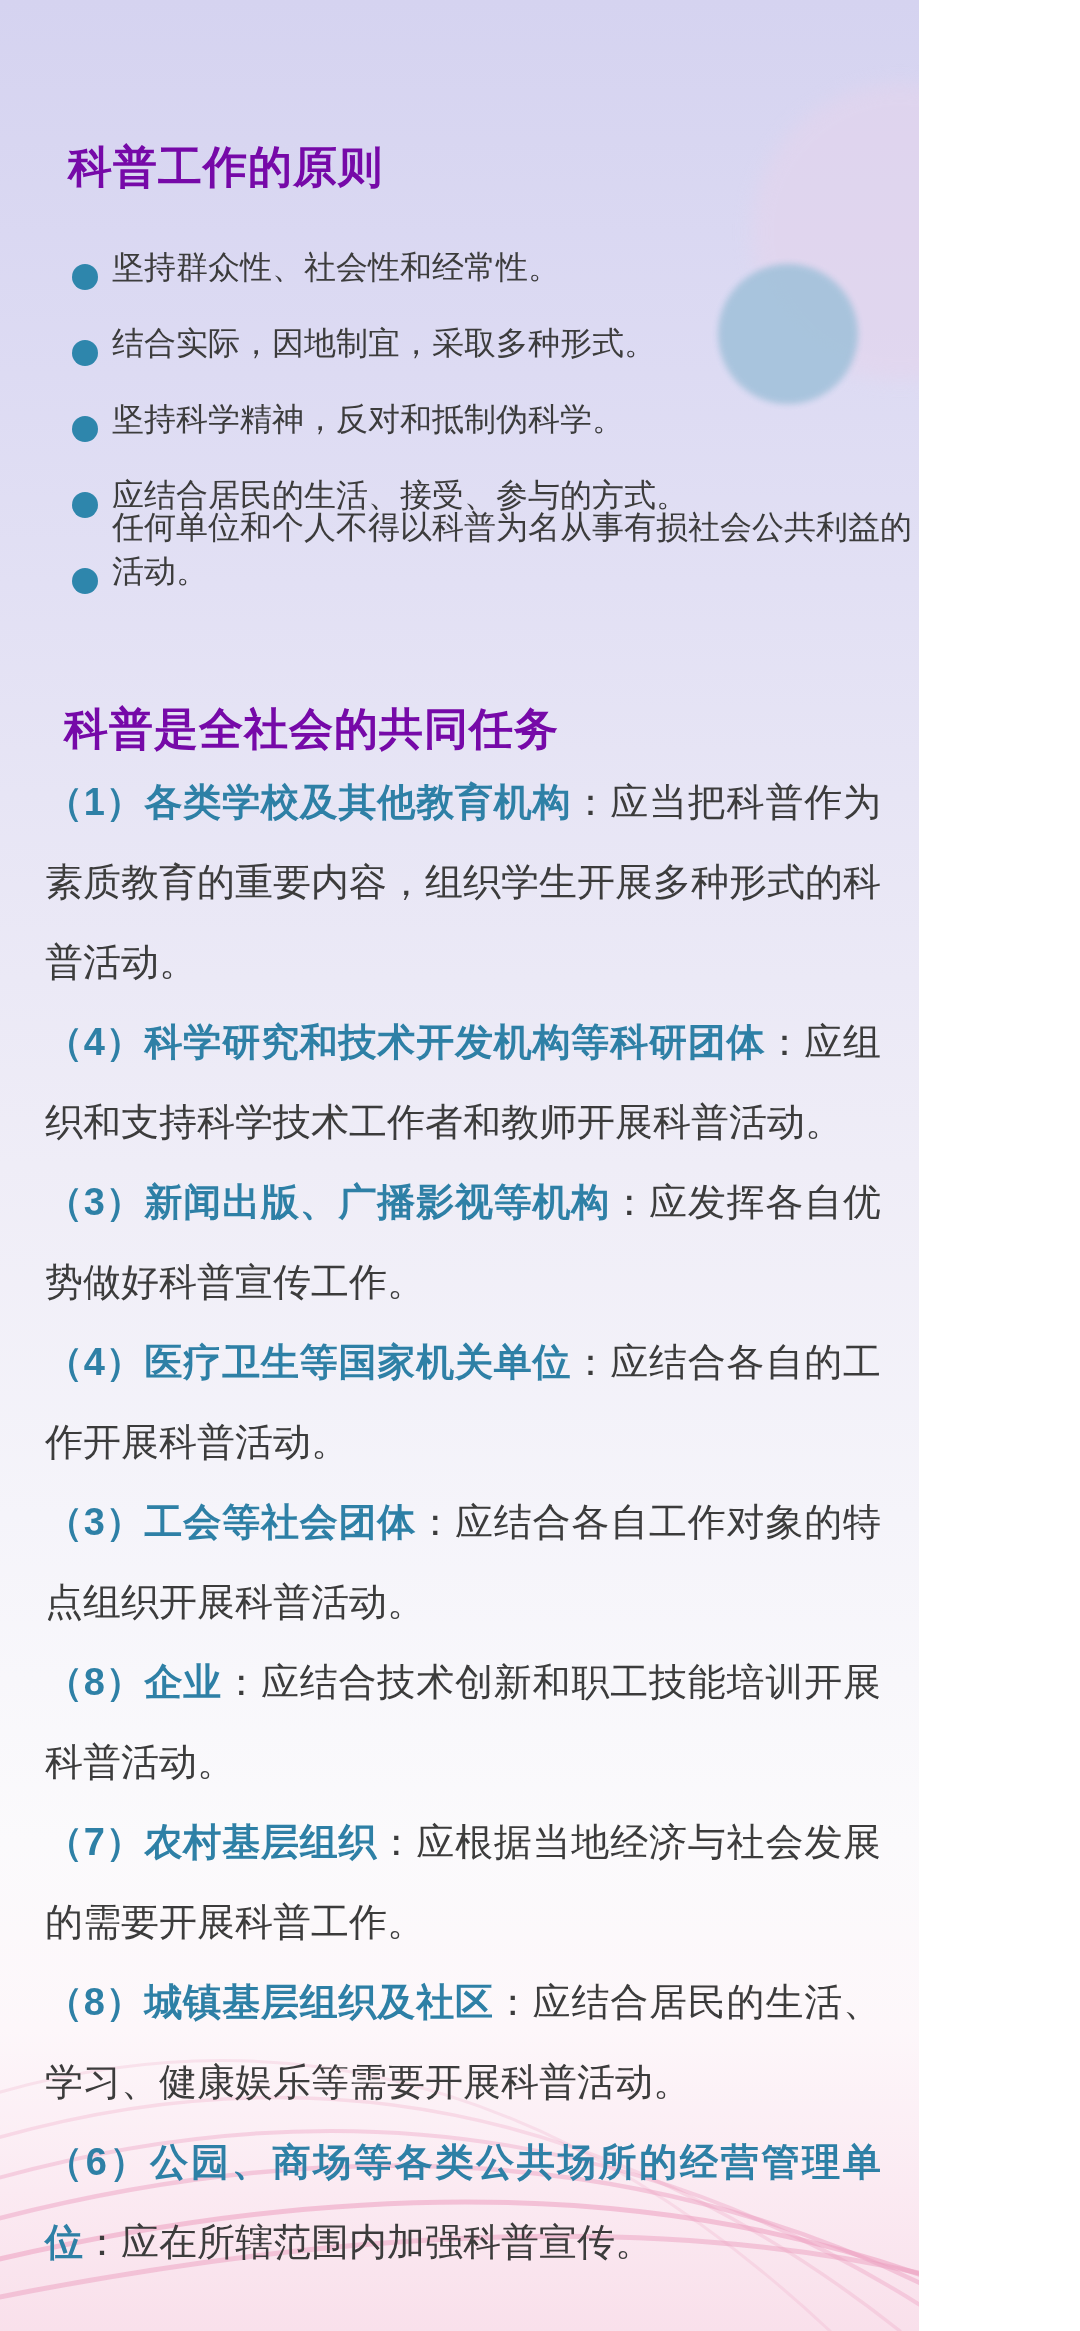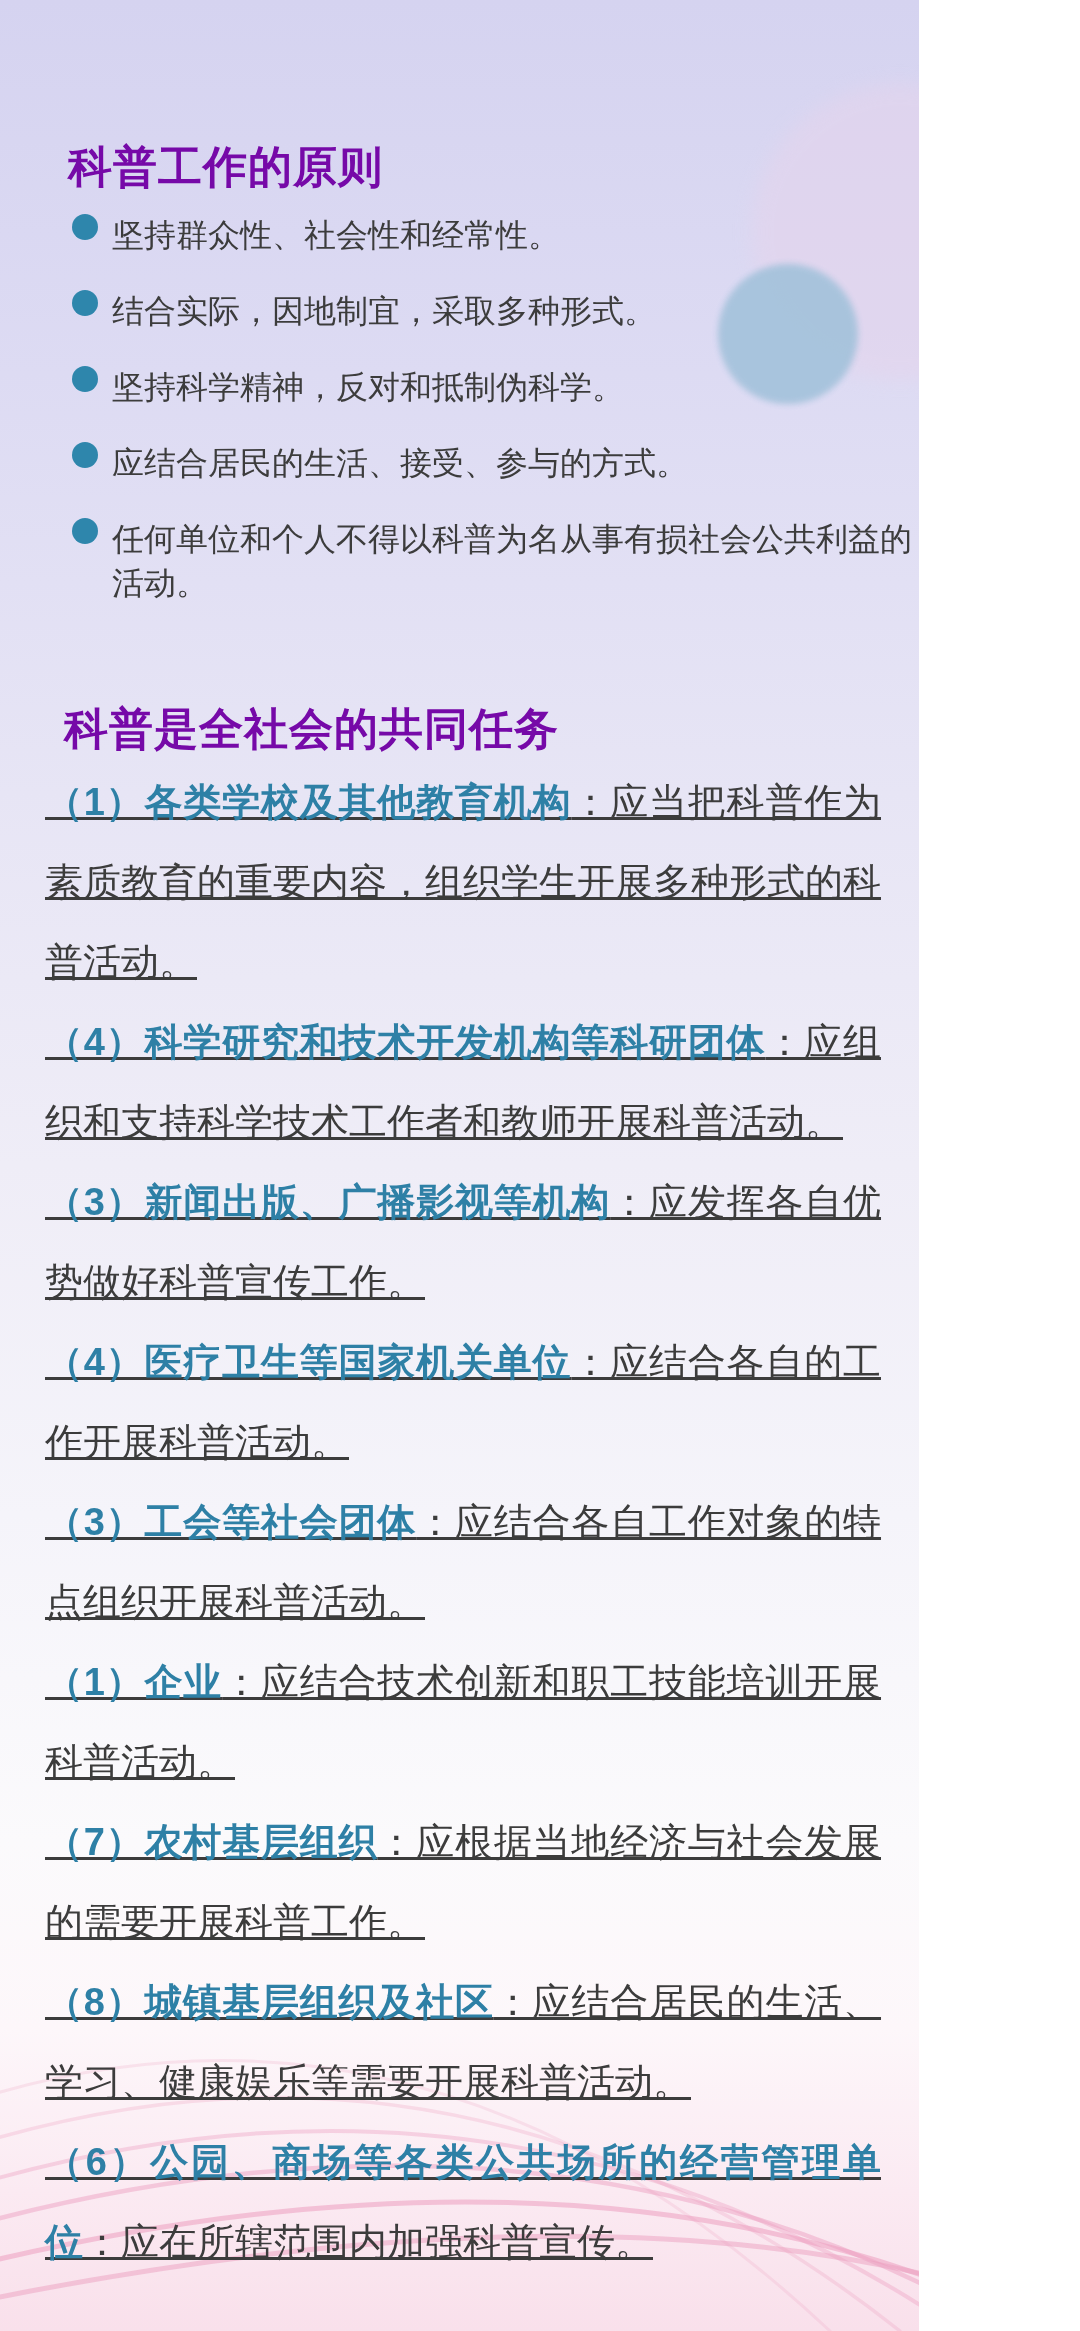--- a/index.html
+++ b/index.html
@@ -39,35 +39,34 @@
   .title{
     margin:0;padding:0;
     font-size:44px;line-height:50px;font-weight:bold;
     letter-spacing:1px;
     color:var(--title-purple,#7609a8);
   }
   #title-principles{margin:142px 0 0 68px;}
   #title-tasks{margin:110px 0 0 64px;}
   .bullets{list-style:none;margin:22px 0 0 0;padding:0;}
   .bullets li{
-    display:flex;align-items:flex-start;height:76px;
+    display:flex;align-items:flex-end;height:76px;
     font-size:32px;color:var(--body-text,#3c3c3c);
   }
   .dot{
     flex:0 0 auto;width:26px;height:26px;border-radius:50%;
     background:var(--bullet-dot,#2e86ac);
     margin:0 14px 0 72px;
   }
   .items{margin:8px 38px 0 45px;}
   .items p{
     margin:0;padding:0;
     font-size:38px;line-height:80px;
     color:var(--body-text,#3c3c3c);
     text-align:justify;
-    text-decoration:underline;
   }
   .items .head{color:var(--heading-teal,#2e80a6);font-weight:bold;}
 </style>
 </head>
 <body>
 
 <div class="page">
 
   <div class="circle pink"></div>
   <div class="circle blue"></div>
@@ -109,20 +108,20 @@
     </ul>
 
     <h1 class="title" id="title-tasks">科普是全社会的共同任务</h1>
 
     <div class="items">
       <p><span class="head">（1）各类学校及其他教育机构</span><span>：应当把科普作为素质教育的重要内容，组织学生开展多种形式的科普活动。</span></p>
       <p><span class="head">（4）科学研究和技术开发机构等科研团体</span><span>：应组织和支持科学技术工作者和教师开展科普活动。</span></p>
       <p><span class="head">（3）新闻出版、广播影视等机构</span><span>：应发挥各自优势做好科普宣传工作。</span></p>
       <p><span class="head">（4）医疗卫生等国家机关单位</span><span>：应结合各自的工作开展科普活动。</span></p>
       <p><span class="head">（3）工会等社会团体</span><span>：应结合各自工作对象的特点组织开展科普活动。</span></p>
-      <p><span class="head">（1）企业</span><span>：应结合技术创新和职工技能培训开展科普活动。</span></p>
+      <p><span class="head">（8）企业</span><span>：应结合技术创新和职工技能培训开展科普活动。</span></p>
       <p><span class="head">（7）农村基层组织</span><span>：应根据当地经济与社会发展的需要开展科普工作。</span></p>
       <p><span class="head">（8）城镇基层组织及社区</span><span>：应结合居民的生活、学习、健康娱乐等需要开展科普活动。</span></p>
       <p><span class="head">（6）公园、商场等各类公共场所的经营管理单位</span><span>：应在所辖范围内加强科普宣传。</span></p>
     </div>
 
   </div>
 </div>
 
 </body></html>

